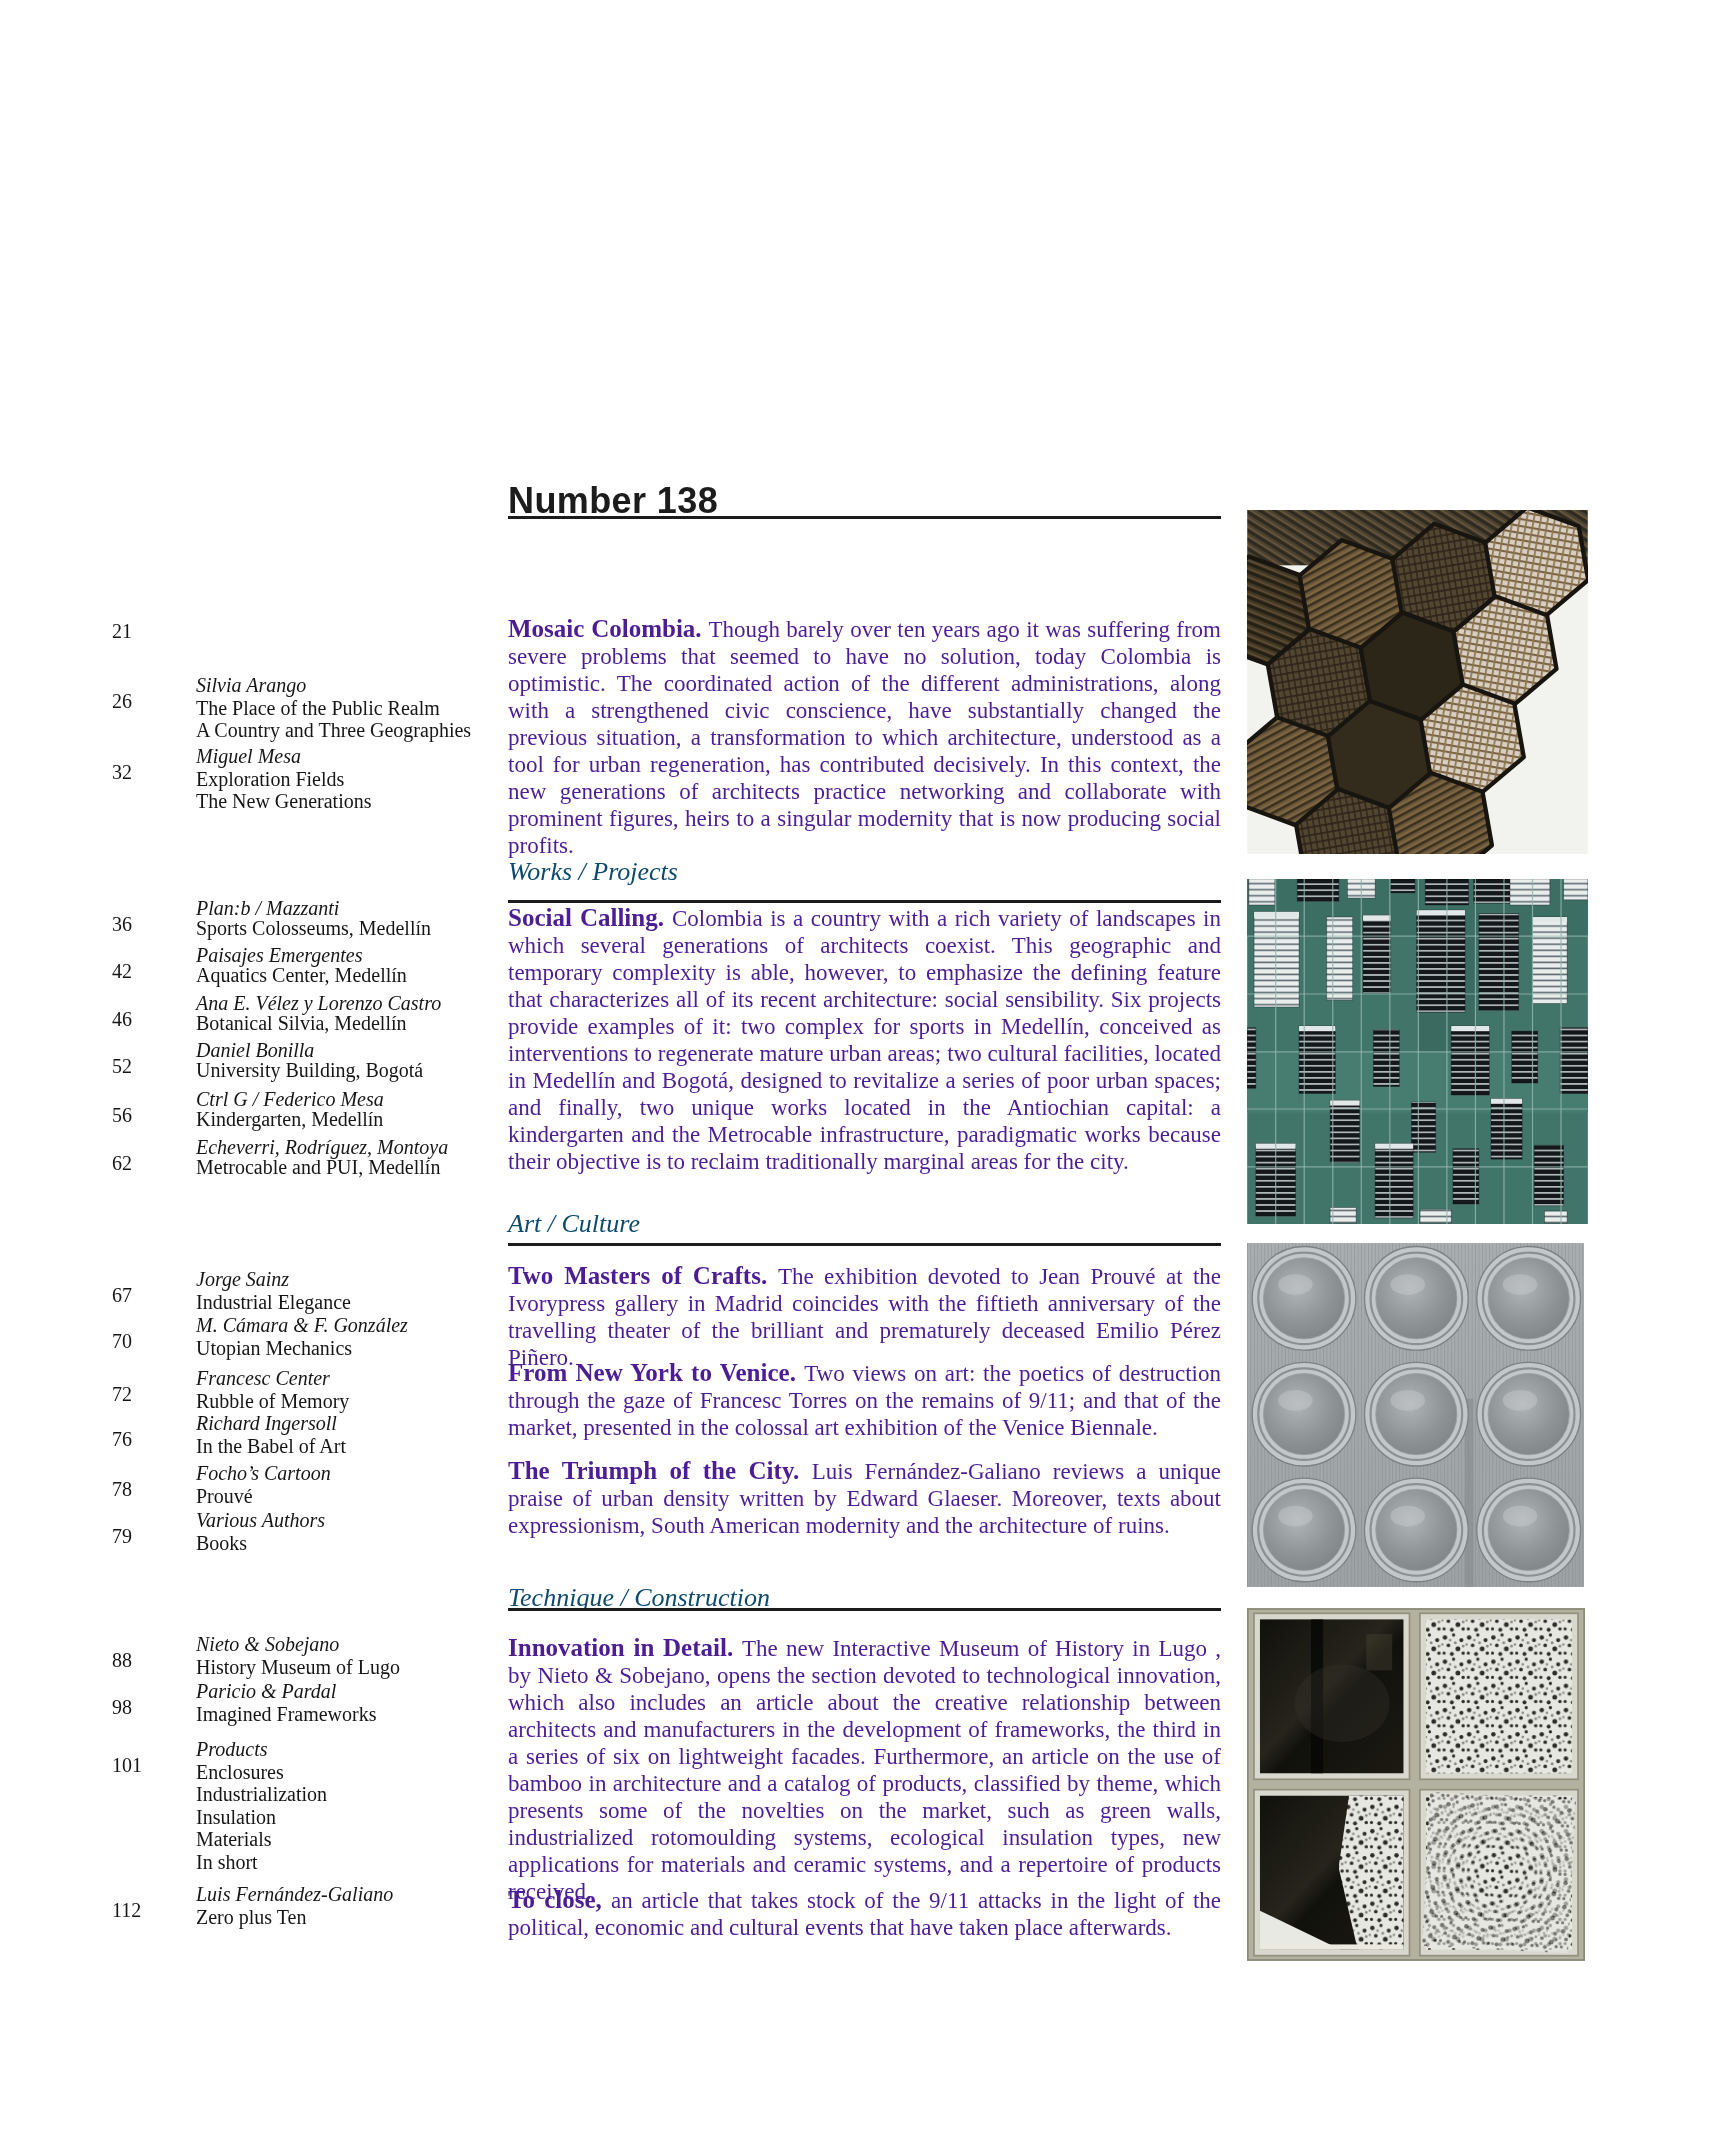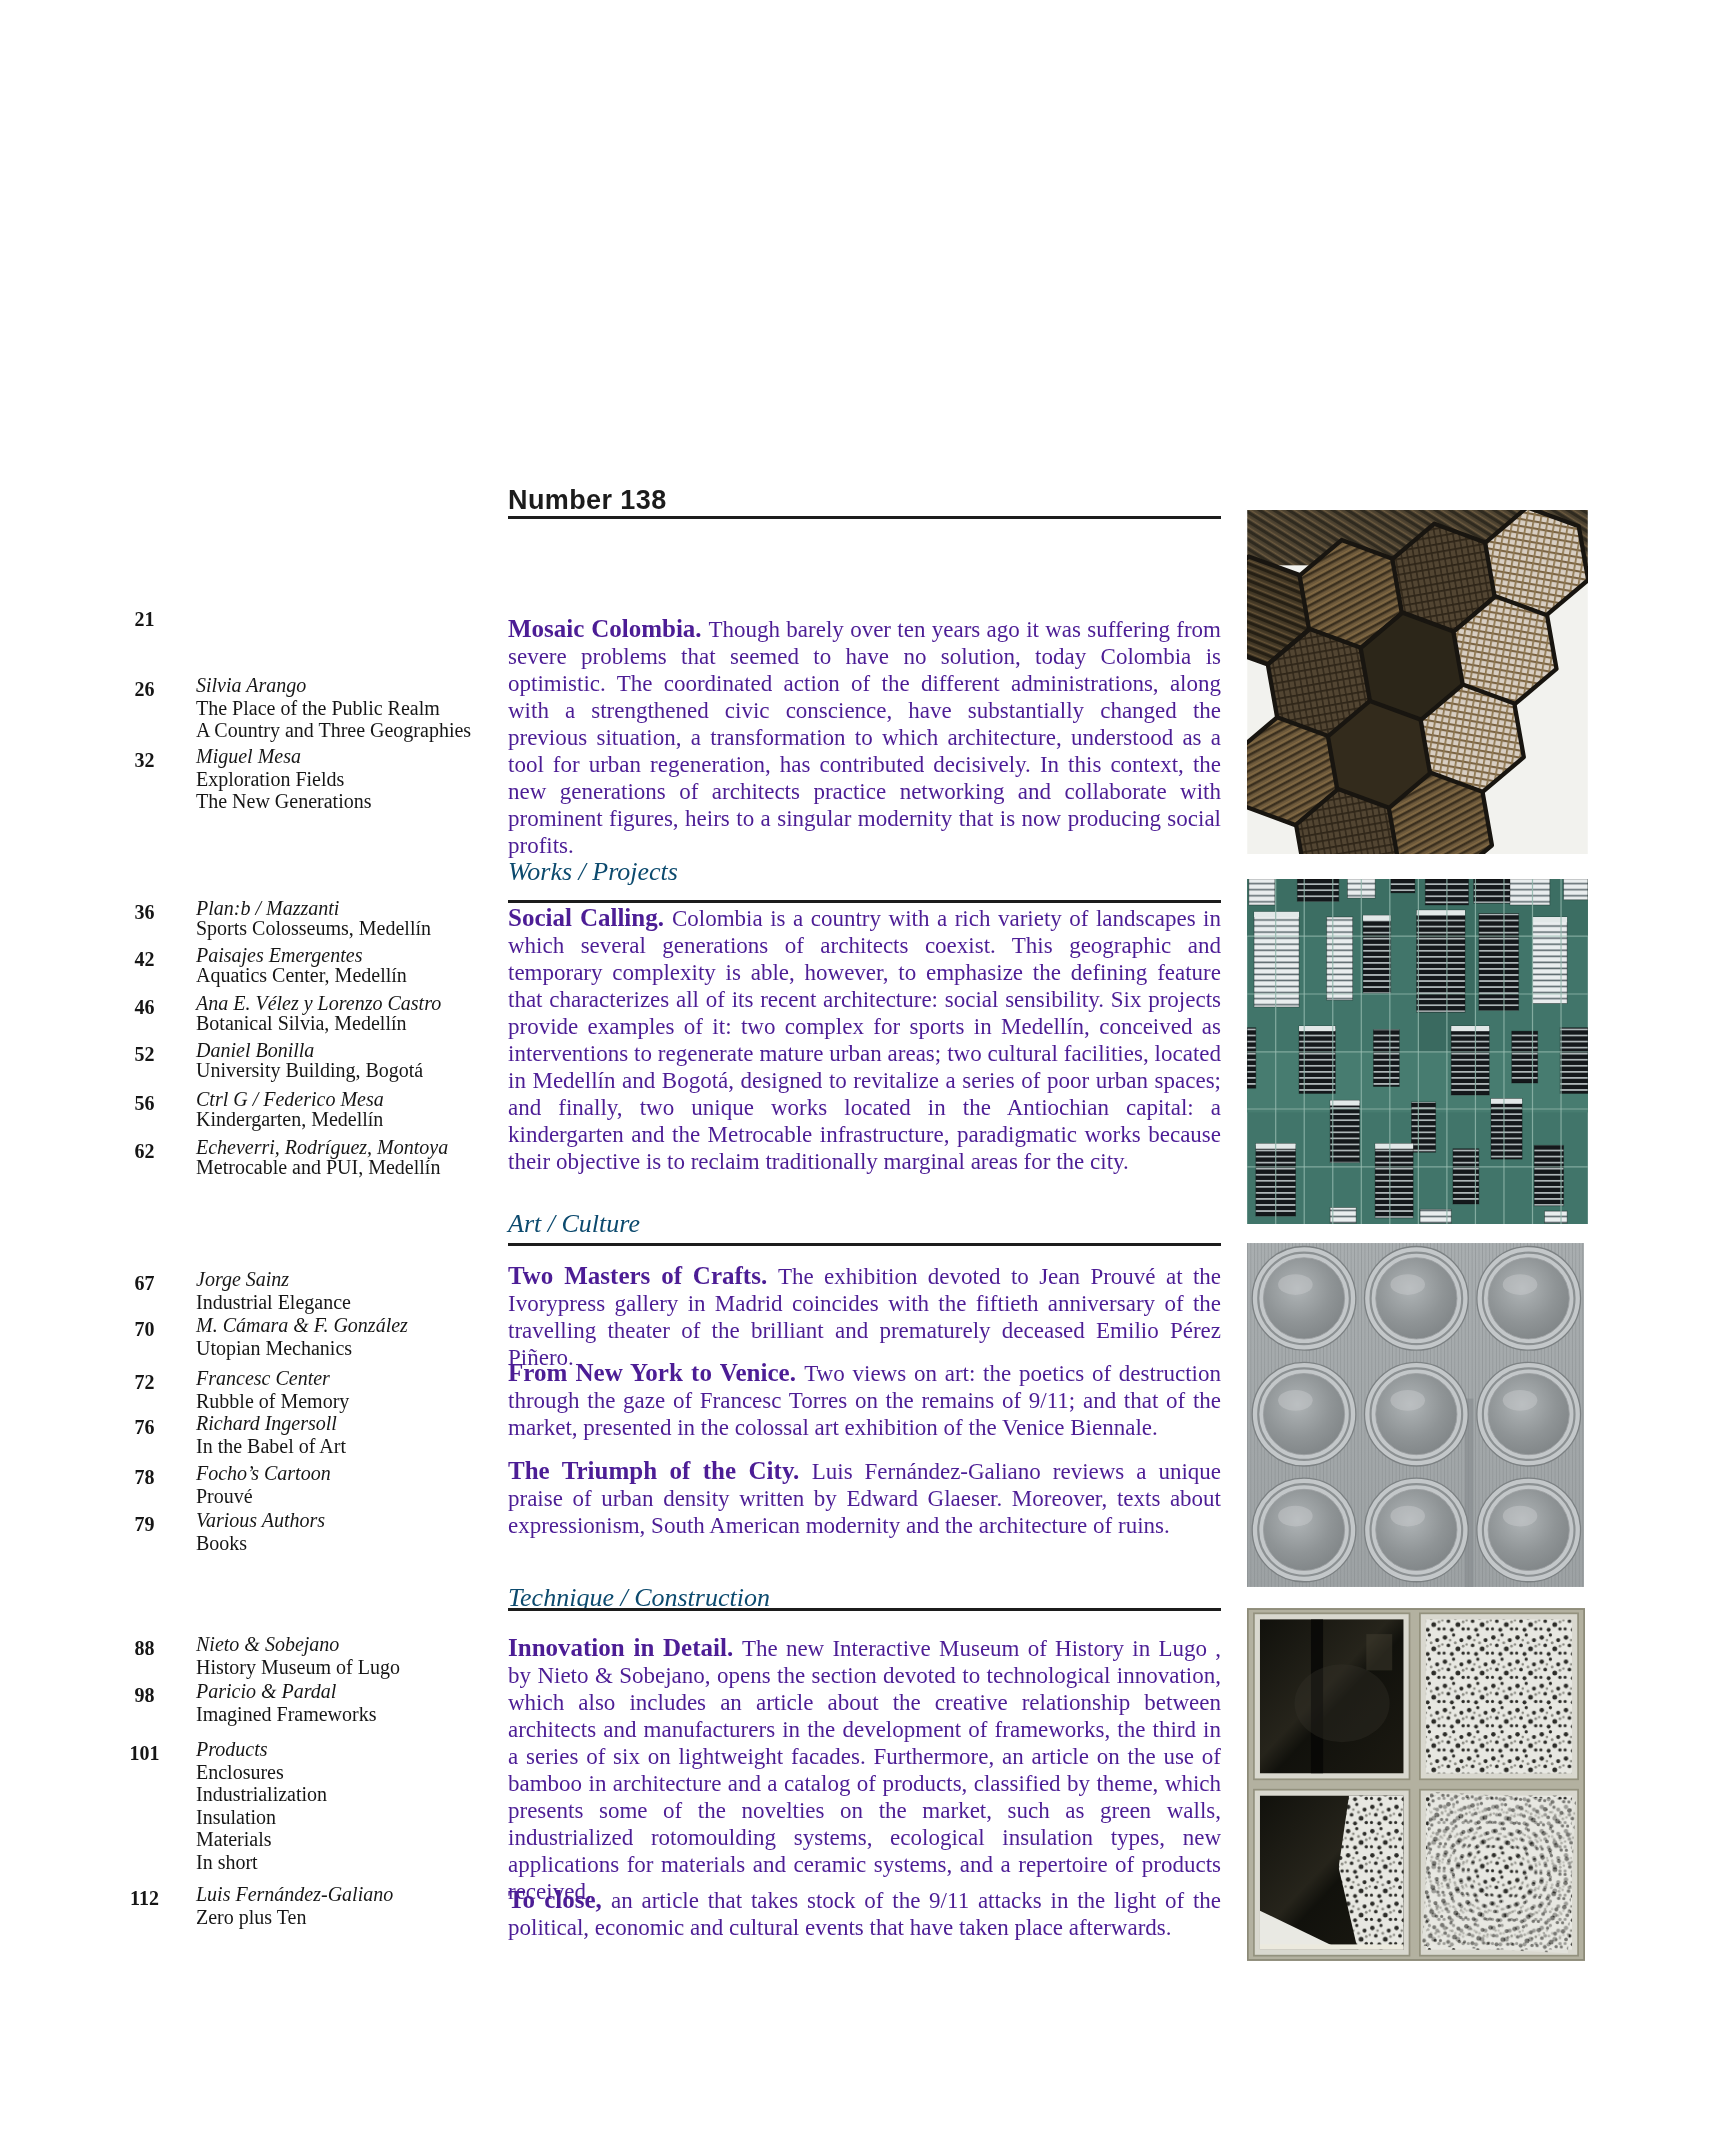--- a/index.html
+++ b/index.html
@@ -4,26 +4,26 @@
 <style>
   html,body{margin:0;padding:0}
   body{
     width:1729px;height:2140px;position:relative;background:#ffffff;
     font-family:"Liberation Serif",serif;color:#1a1a1a;overflow:hidden;
   }
   
   #masthead{
     position:absolute;left:508px;top:485px;
     font-family:"Liberation Sans",sans-serif;font-weight:bold;
-    font-size:27px;line-height:31px;letter-spacing:0.4px;color:#1c1c1c;
+    font-size:36px;line-height:31px;letter-spacing:0.4px;color:#1c1c1c;
   }
   .rule{position:absolute;left:508px;width:713px;height:2.6px;background:#1c1c1c}
   
   .toc-entry{position:absolute;left:112px;width:406px;font-size:20px;color:#161616}
-  .toc-entry .num{position:absolute;left:0;top:4px;width:65px;text-align:center;font-weight:bold}
+  .toc-entry .num{position:absolute;left:0;top:16px;width:65px;text-align:left;font-weight:normal}
   .toc-entry .body{margin-left:84px}
   .toc-entry .author{font-style:italic}
   .lh26{line-height:22.5px}
   .lh23{line-height:20px}
   
   .sect-head{
     position:absolute;left:508px;width:713px;
     font-style:italic;font-size:26px;line-height:31px;color:#0c4a6e;
   }
   .para{

